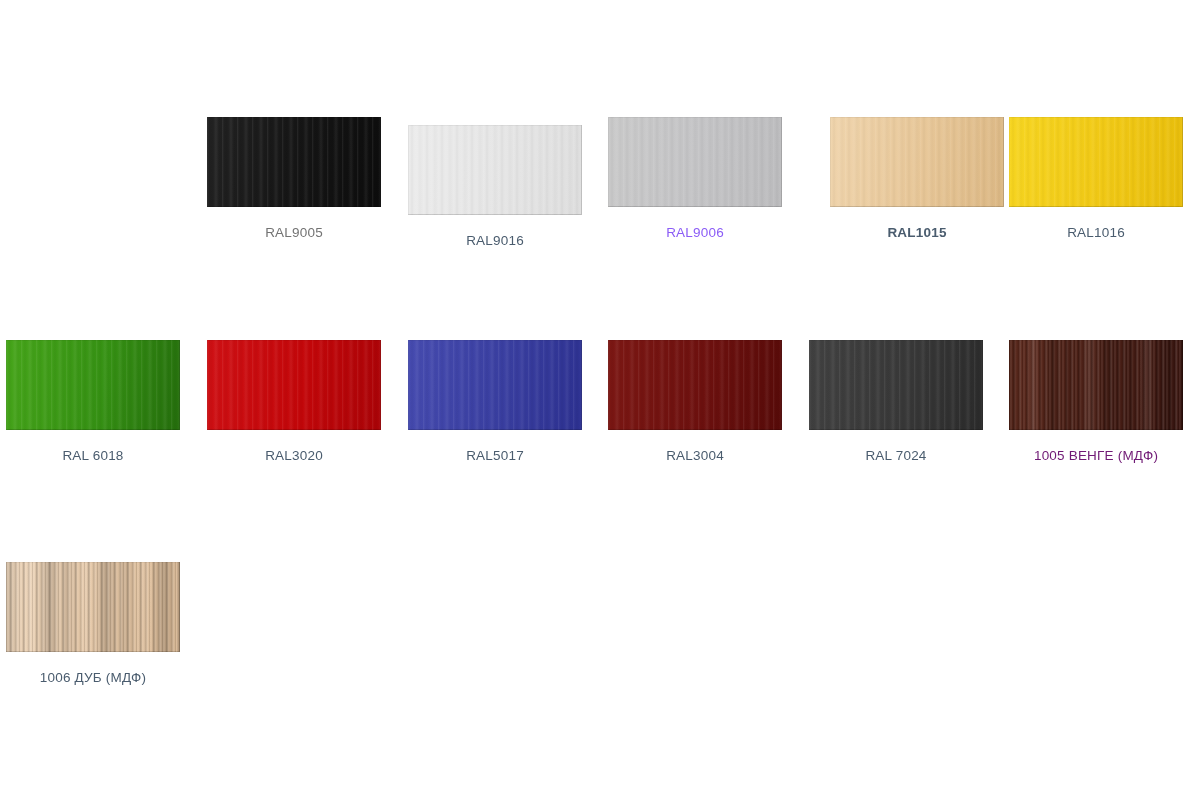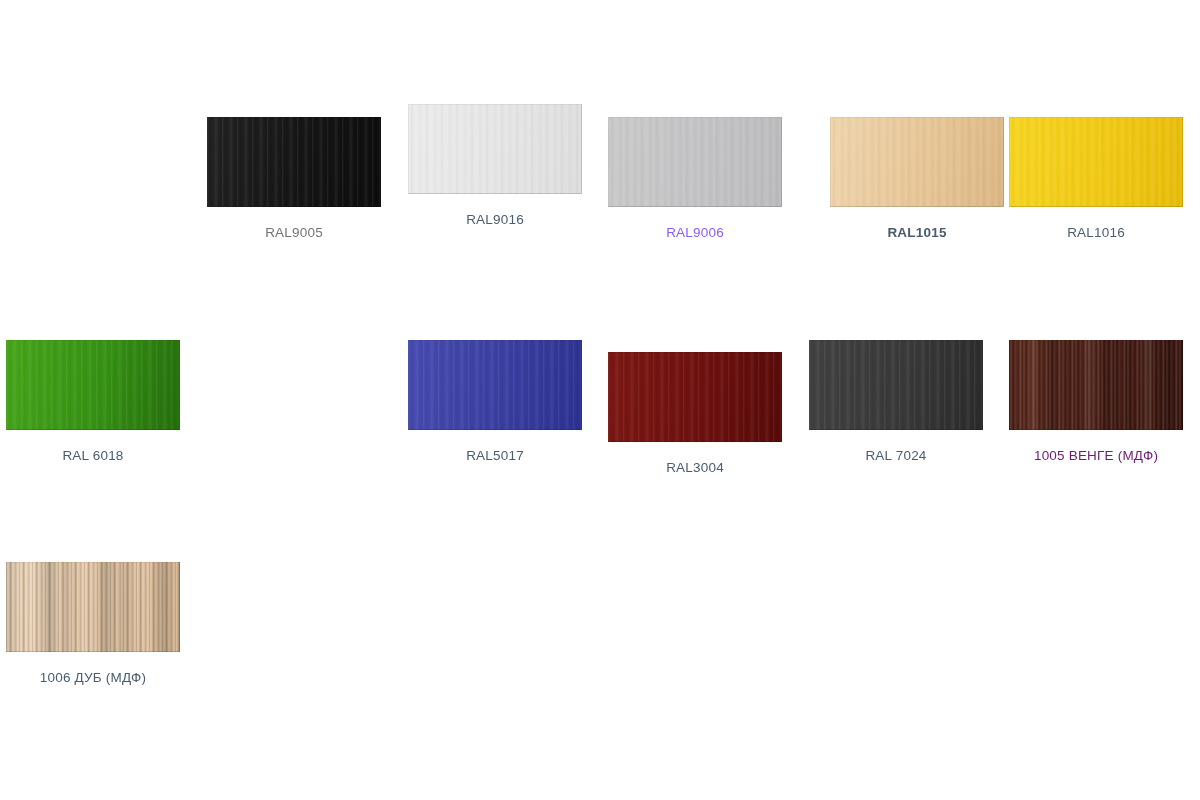--- a/index.html
+++ b/index.html
@@ -103,21 +103,21 @@
 </head>
 <body style="background: rgb(255, 255, 255);">
 
 <div id="palette-grid">
     <div class="swatch-cell" style="left: 207px; top: 117px; width: 174px;">
       <div class="swatch-chip" style="width: 174px; height: 90px; background: linear-gradient(100deg, rgb(34, 34, 34) 0%, rgb(20, 20, 20) 55%, rgb(12, 12, 12) 100%);">
         <div class="streaks"></div>
       </div>
       <div class="swatch-label" style="color: #737373; width: 174px;">RAL9005</div>
     </div>
-    <div class="swatch-cell" style="left: 408px; top: 104px; width: 140px;">
+    <div class="swatch-cell" style="left: 408px; top: 125px; width: 140px;">
       <div class="swatch-chip" style="width: 174px; height: 90px; background: linear-gradient(100deg, rgb(236, 236, 236) 0%, rgb(230, 230, 230) 50%, rgb(222, 222, 222) 100%);">
         <div class="streaks"></div>
       </div>
       <div class="swatch-label" style="color: rgb(74, 92, 110); width: 174px;">RAL9016</div>
     </div>
     <div class="swatch-cell" style="left: 608px; top: 117px; width: 174px;">
       <div class="swatch-chip" style="width: 174px; height: 90px; background: linear-gradient(100deg, rgb(202, 202, 202) 0%, rgb(196, 196, 198) 50%, rgb(188, 188, 190) 100%);">
         <div class="streaks"></div>
       </div>
       <div class="swatch-label" style="color: #8b5cf6; width: 174px;">RAL9006</div>
@@ -133,27 +133,33 @@
         <div class="streaks"></div>
       </div>
       <div class="swatch-label" style="color: rgb(74, 92, 110); width: 174px;">RAL1016</div>
     </div>
     <div class="swatch-cell" style="left: 6px; top: 340px; width: 174px;">
       <div class="swatch-chip" style="width: 174px; height: 90px; background: linear-gradient(100deg, rgb(70, 165, 26) 0%, rgb(53, 145, 19) 55%, rgb(36, 109, 12) 100%);">
         <div class="streaks"></div>
       </div>
       <div class="swatch-label" style="color: rgb(74, 92, 110); width: 174px;">RAL 6018</div>
     </div>
+    <div class="swatch-cell" style="left: 207px; top: 340px; width: 174px;">
+      <div class="swatch-chip" style="width: 174px; height: 90px; background: linear-gradient(100deg, rgb(207, 16, 20) 0%, rgb(195, 6, 9) 55%, rgb(169, 3, 7) 100%);">
+        <div class="streaks"></div>
+      </div>
+      <div class="swatch-label" style="color: rgb(74, 92, 110); width: 174px;">RAL3020</div>
+    </div>
     <div class="swatch-cell" style="left: 408px; top: 340px; width: 174px;">
       <div class="swatch-chip" style="width: 174px; height: 90px; background: linear-gradient(100deg, rgb(70, 75, 176) 0%, rgb(57, 62, 160) 55%, rgb(44, 48, 144) 100%);">
         <div class="streaks"></div>
       </div>
       <div class="swatch-label" style="color: rgb(74, 92, 110); width: 174px;">RAL5017</div>
     </div>
-    <div class="swatch-cell" style="left: 608px; top: 352px; width: 174px;">
+    <div class="swatch-cell" style="left: 608px; top: 340px; width: 174px;">
       <div class="swatch-chip" style="width: 174px; height: 90px; background: linear-gradient(100deg, rgb(124, 23, 19) 0%, rgb(109, 16, 14) 55%, rgb(86, 10, 8) 100%);">
         <div class="streaks"></div>
       </div>
       <div class="swatch-label" style="color: rgb(74, 92, 110); width: 174px;">RAL3004</div>
     </div>
     <div class="swatch-cell" style="left: 809px; top: 340px; width: 174px;">
       <div class="swatch-chip" style="width: 174px; height: 90px; background: linear-gradient(100deg, rgb(65, 65, 65) 0%, rgb(56, 56, 56) 55%, rgb(42, 42, 42) 100%);">
         <div class="streaks"></div>
       </div>
       <div class="swatch-label" style="color: rgb(74, 92, 110); width: 174px;">RAL 7024</div>

